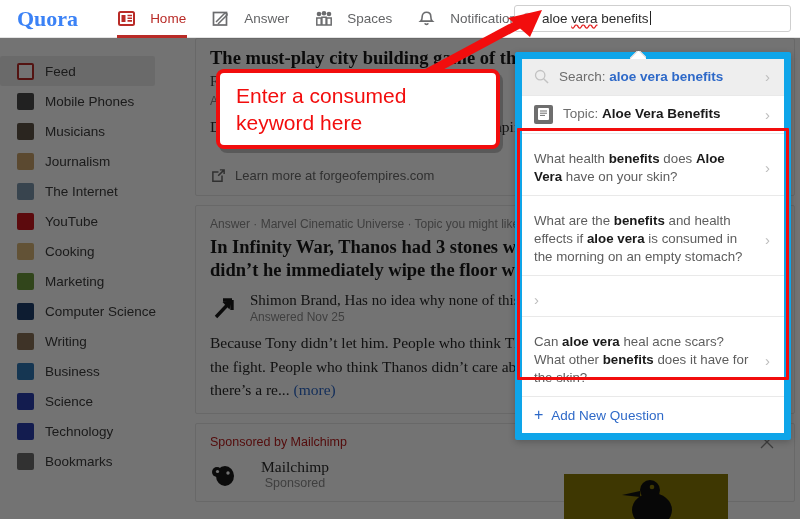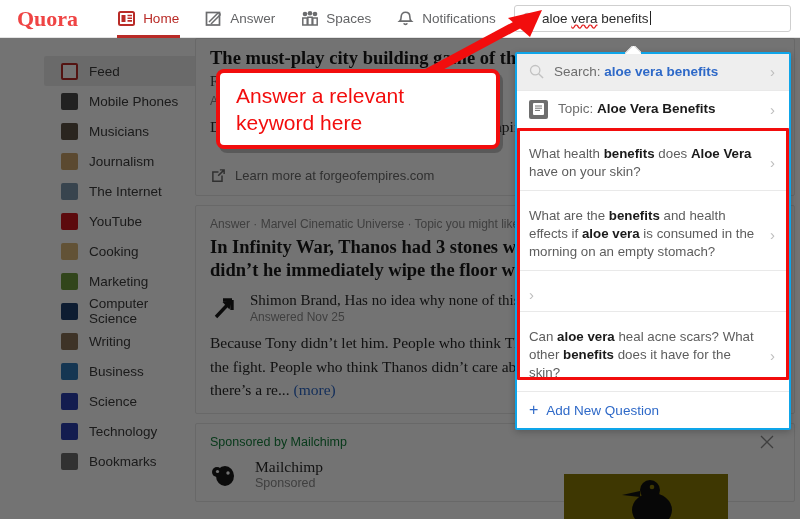--- a/index.html
+++ b/index.html
@@ -15,26 +15,26 @@
   #page { position:absolute; inset:0; background:#fff; }
 
   
   .header {
     position:absolute; top:0; left:0; width:800px; height:38px;
     background:#fff; border-bottom:1px solid #e3e3e3;
     display:flex; align-items:center; z-index:5;
   }
   .logo {
     font-family:"Liberation Serif", serif;
-    font-weight:bold; font-size:22px; color:#ef4444;
+    font-weight:bold; font-size:22px; color:#3b82f6;
     margin-left:17px; letter-spacing:0px;
   }
   .nav { display:flex; align-items:center; margin-left:27px; height:38px; }
   .nav-item {
-    display:flex; align-items:center; gap:8px;
+    display:flex; align-items:center; gap:15px;
     padding:0 13px; height:38px; color:#636466; font-size:13.5px;
     position:relative; cursor:pointer;
   }
   .nav-item.active { color:#b92b27; }
   .nav-item.active::after {
     content:""; position:absolute; left:12px; right:12px; bottom:0;
     height:3px; background:#b92b27;
   }
   .nav-ico { width:17px; height:17px; display:block; }
 
@@ -51,21 +51,21 @@
   .caret { display:inline-block; width:1px; height:14px; background:#222; vertical-align:-2px; margin-left:1px;}
   .misspell {
     text-decoration: underline wavy #e21b1b;
     text-decoration-skip-ink: none;
   }
 
   
   .sidebar { position:absolute; left:0; top:38px; width:180px; bottom:0; background:#fff; padding-top:18px;}
   .side-item {
     display:flex; align-items:center; height:30px; padding-left:17px; gap:11px;
-    font-size:13.5px; color:#3c3c3c; cursor:pointer;margin-left:44px;
+    font-size:13.5px; color:#3c3c3c; cursor:pointer;
   }
   .side-item.active { background:#ececec; width:155px; border-radius:2px; }
   .thumb { width:17px; height:17px; flex:none; border-radius:2px; display:block; }
 
   .content { position:absolute; left:195px; top:38px; right:5px; bottom:0; }
   .card { background:#fff; border:1px solid #e6e6e6; border-radius:2px; margin-bottom:9px; padding:11px 14px; }
   .meta { font-size:12px; color:#8c8c8c; margin-bottom:5px; }
   .qtitle {
     font-family:"Liberation Serif", serif; font-weight:bold; font-size:18.5px;
     color:#1a1a1a; line-height:1.26;
@@ -76,34 +76,34 @@
     font-family:"Liberation Serif", serif; font-size:15.5px; color:#282828;
     line-height:1.52; margin-top:7px;
   }
   .more { color:#2e69c8; }
   .author-row { display:flex; align-items:center; gap:10px; margin-top:10px; }
   .author-name { font-family:"Liberation Serif", serif; font-size:15px; color:#2b2b2b; }
   .answered { font-size:12px; color:#8c8c8c; margin-top:1px;}
   .learnmore { display:flex; align-items:center; gap:8px; font-size:13px; color:#6b6b6b; }
 
   .sponsor-head { display:flex; justify-content:space-between; align-items:flex-start; }
-  .sponsor-label { font-size:12.5px; color:#15803d; }
-  .mc-row { display:flex; align-items:center; gap:17px; margin-top:9px; }
+  .sponsor-label { font-size:12.5px; color:#b91c1c; }
+  .mc-row { display:flex; align-items:center; gap:23px; margin-top:9px;text-align:center; }
   .mc-name { font-family:"Liberation Serif", serif; font-size:15.5px; color:#2b2b2b; }
   .mc-sub { font-size:12.5px; color:#8c8c8c; }
   .ad-thumb { position:absolute; right:66px; top:50px; width:164px; height:45px;
               background:#8a7a06; overflow:hidden; }
 
   
   .dim { position:absolute; left:0; top:38px; width:800px; bottom:0; background:rgba(0,0,0,.55); z-index:10; }
 
   
   .dropdown {
     position:absolute; left:515px; top:52px; width:276px;
-    background:#fff; border:2px solid #0ea5e9; border-radius:2px;
+    background:#fff; border:7px solid #0ea5e9; border-radius:2px;
     box-shadow:0 2px 7px rgba(0,0,0,.22); z-index:30;
   }
   .dd-caret { position:absolute; top:-8px; left:108px; width:16px; height:9px; overflow:hidden; }
   .dd-caret::before {
     content:""; position:absolute; left:0; top:1px; width:12px; height:12px;
     background:#fff; border-left:1px solid #d4d4d4; border-top:1px solid #d4d4d4;
     transform:rotate(45deg); transform-origin:center; margin-left:2px;
   }
   .dd-row {
     display:flex; align-items:center; gap:10px; padding:9px 10px 9px 12px;
@@ -368,16 +368,16 @@
   </div>
 
   <div class="redbox"></div>
 
   <svg class="arrow-svg" viewBox="0 0 180 90">
     <path d="M12 82 L150 8" stroke="#f20d0d" stroke-width="9" fill="none"></path>
     <path d="M162 0 L128 8 L150 27 Z" fill="#f20d0d"></path>
   </svg>
 
   <div class="anno">
-    <div class="anno-text">Answer a relevant keyword here</div>
+    <div class="anno-text">Enter a consumed keyword here</div>
   </div>
 
 </div>
 
 </body></html>

